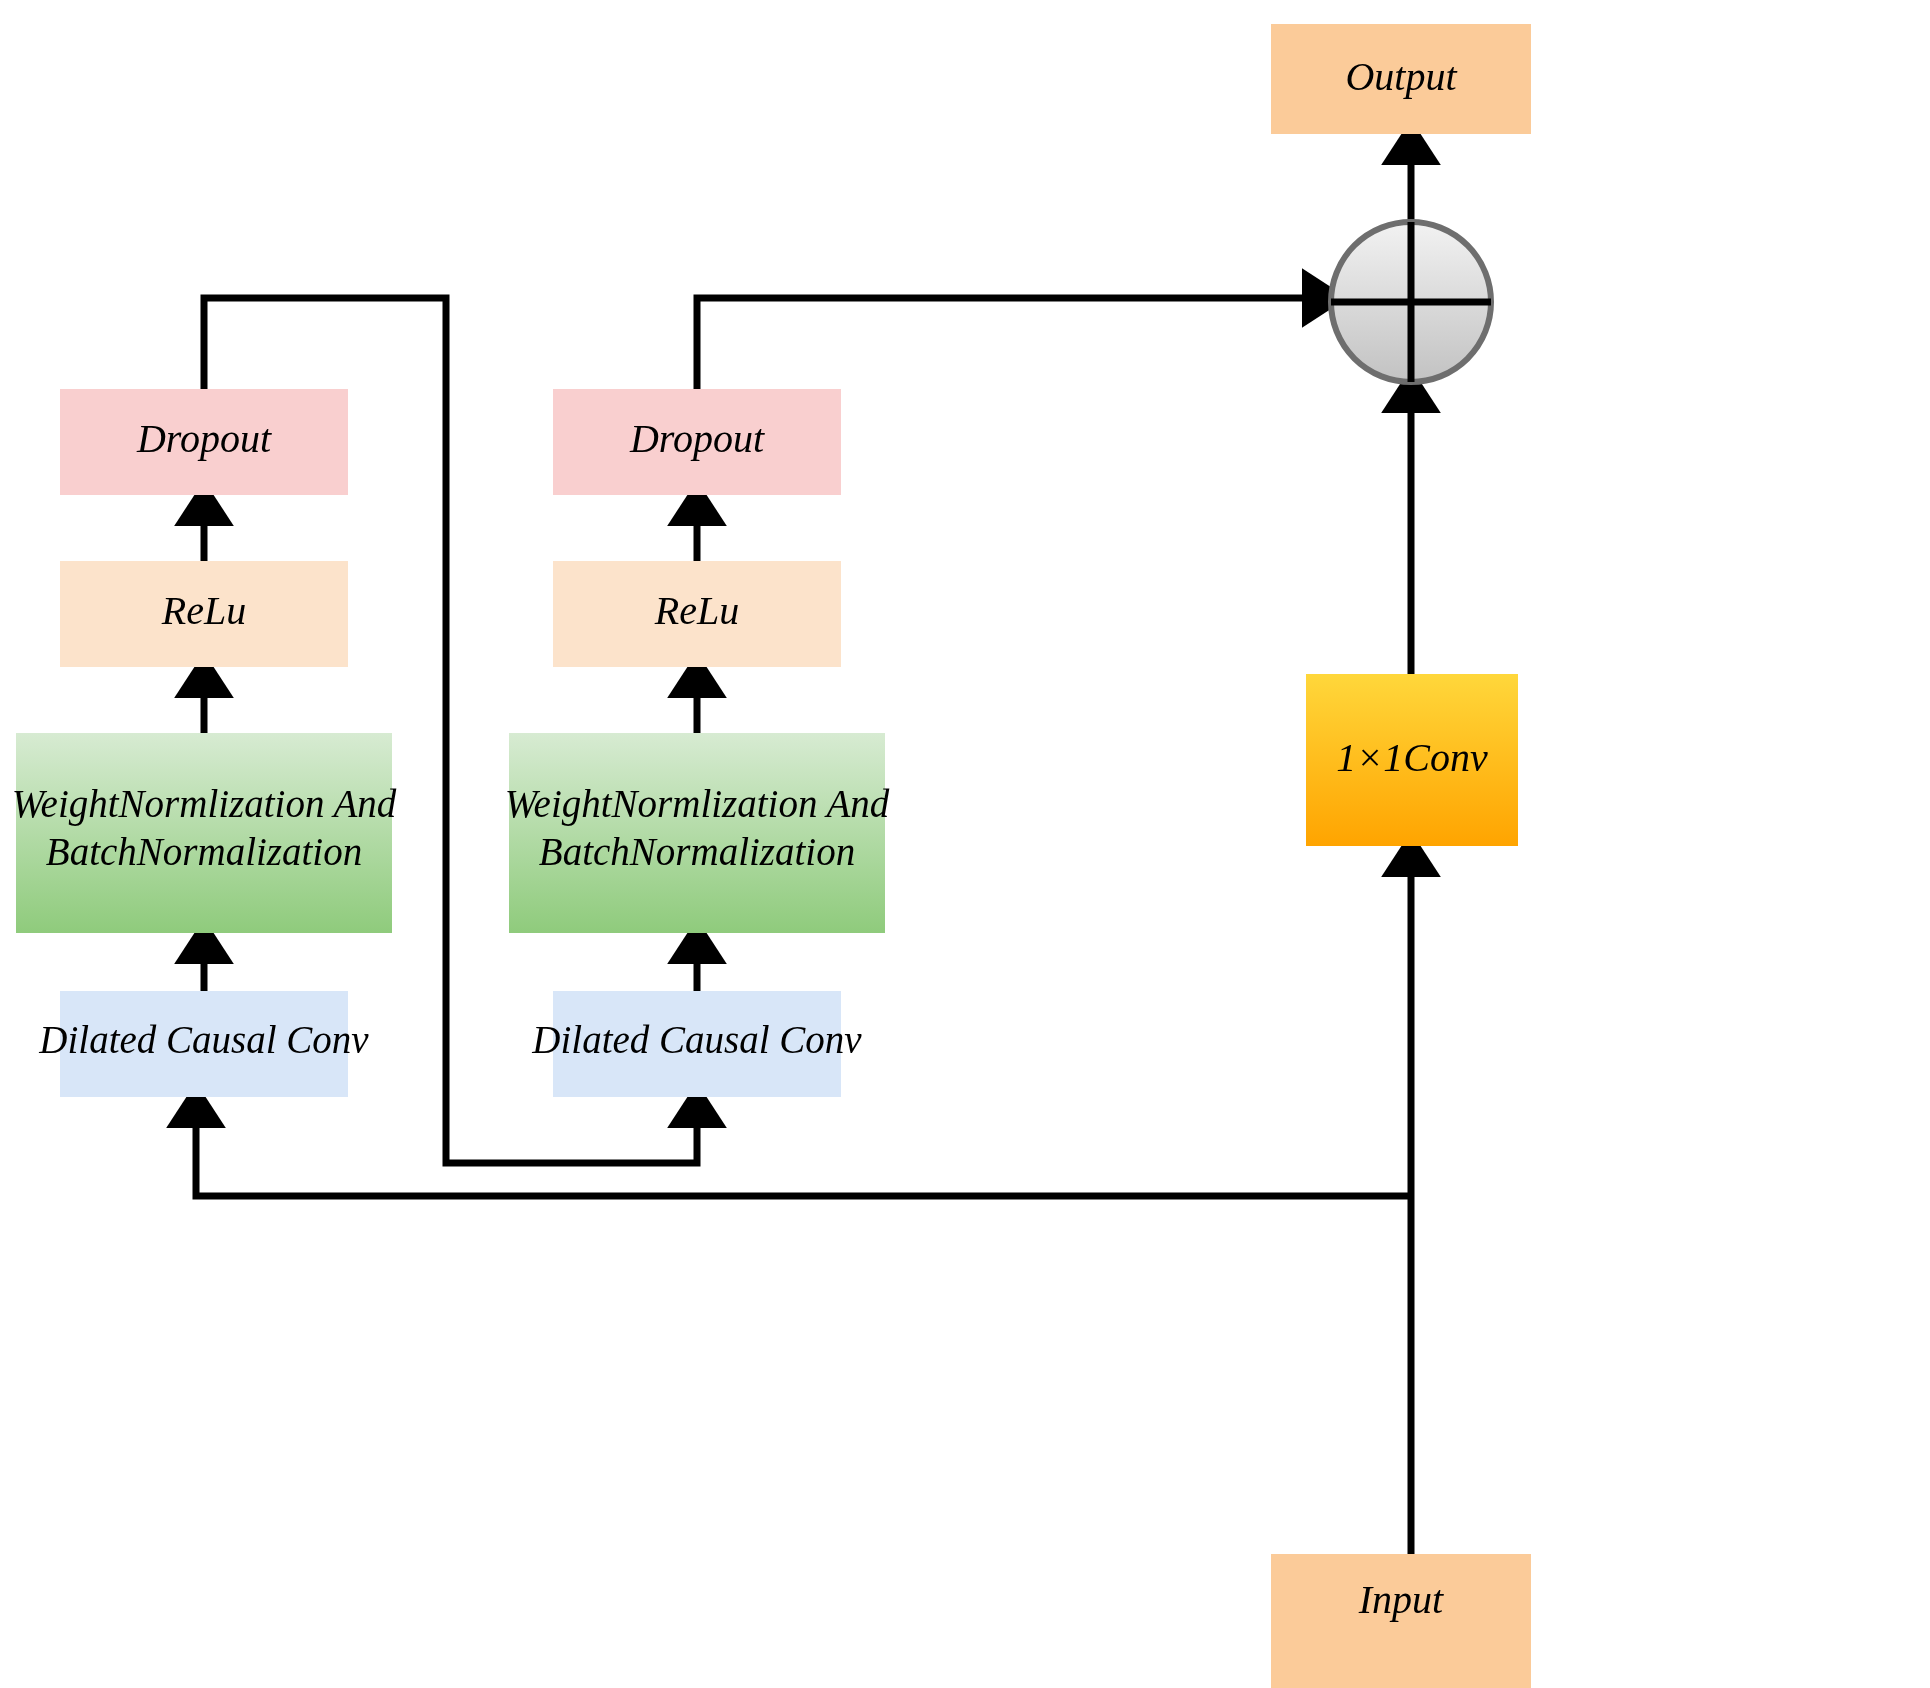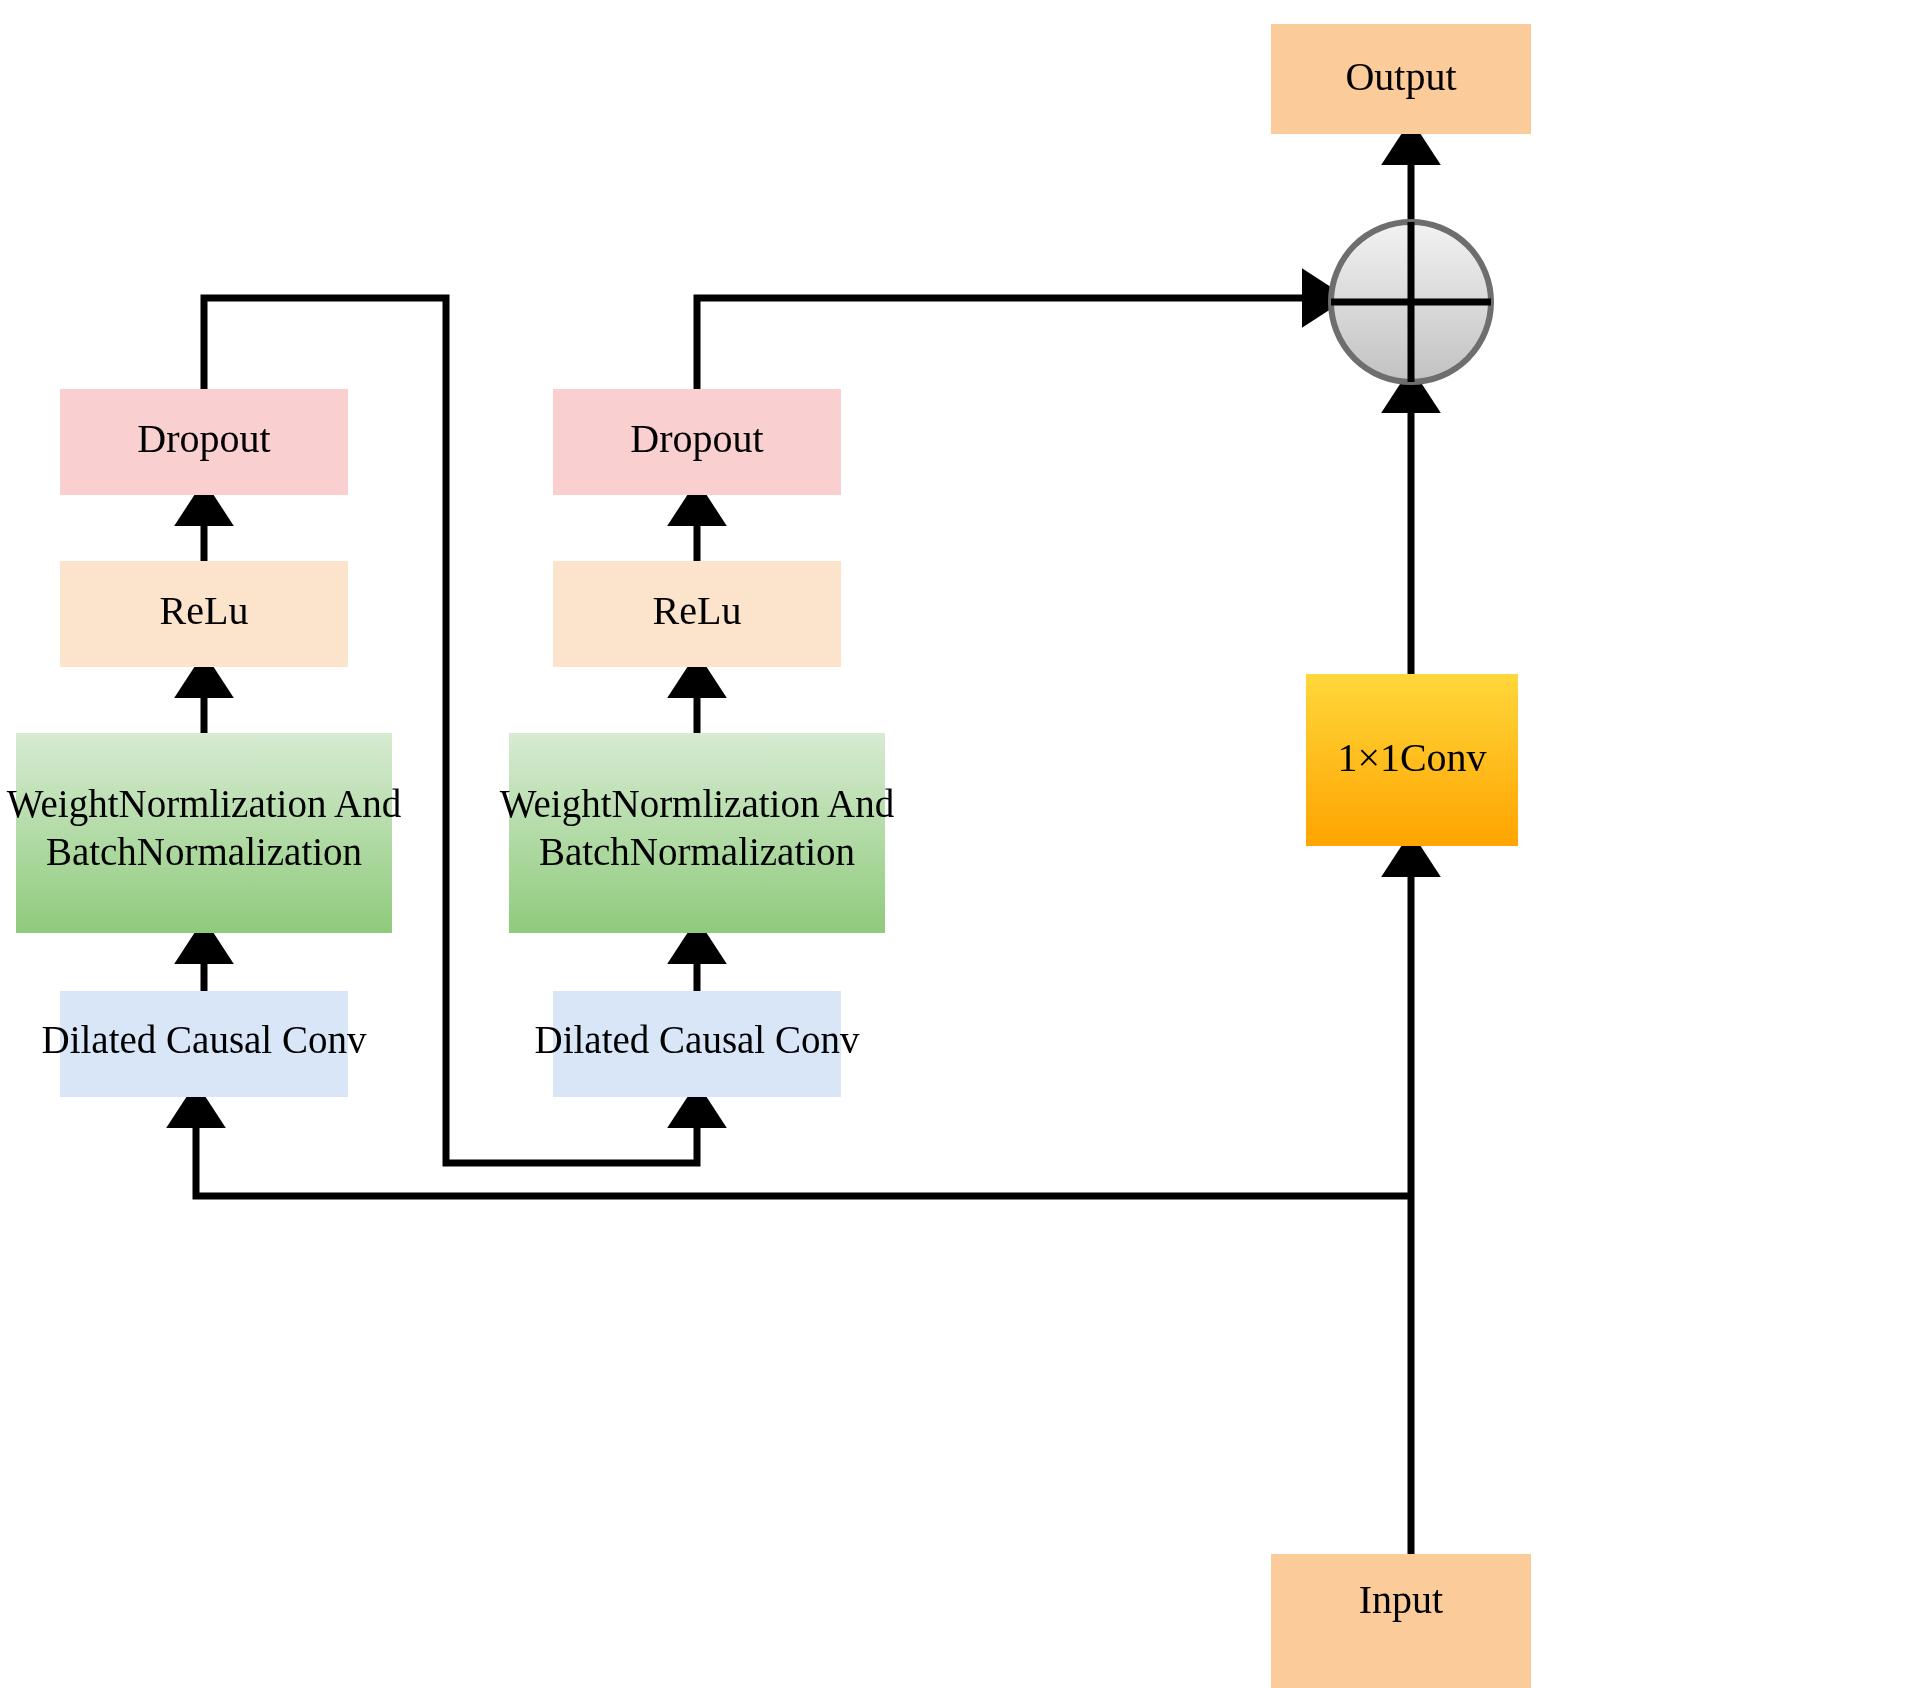--- a/index.html
+++ b/index.html
@@ -12,20 +12,21 @@
     width: 1930px;
     height: 1688px;
     font-family: "Liberation Serif", "DejaVu Serif", serif;
     overflow: hidden;
   }
   #diagram-root {
     position: relative;
     width: 1562px;
     height: 1688px;
     background: #ffffff;
+    font-style: italic;
   }
   svg#diagram-svg {
     display: block;
     width: 1930px;
     height: 1688px;
   }
   .node-label {
     font-family: "Liberation Serif", "DejaVu Serif", serif;
     fill: #000000;
     text-anchor: middle;

